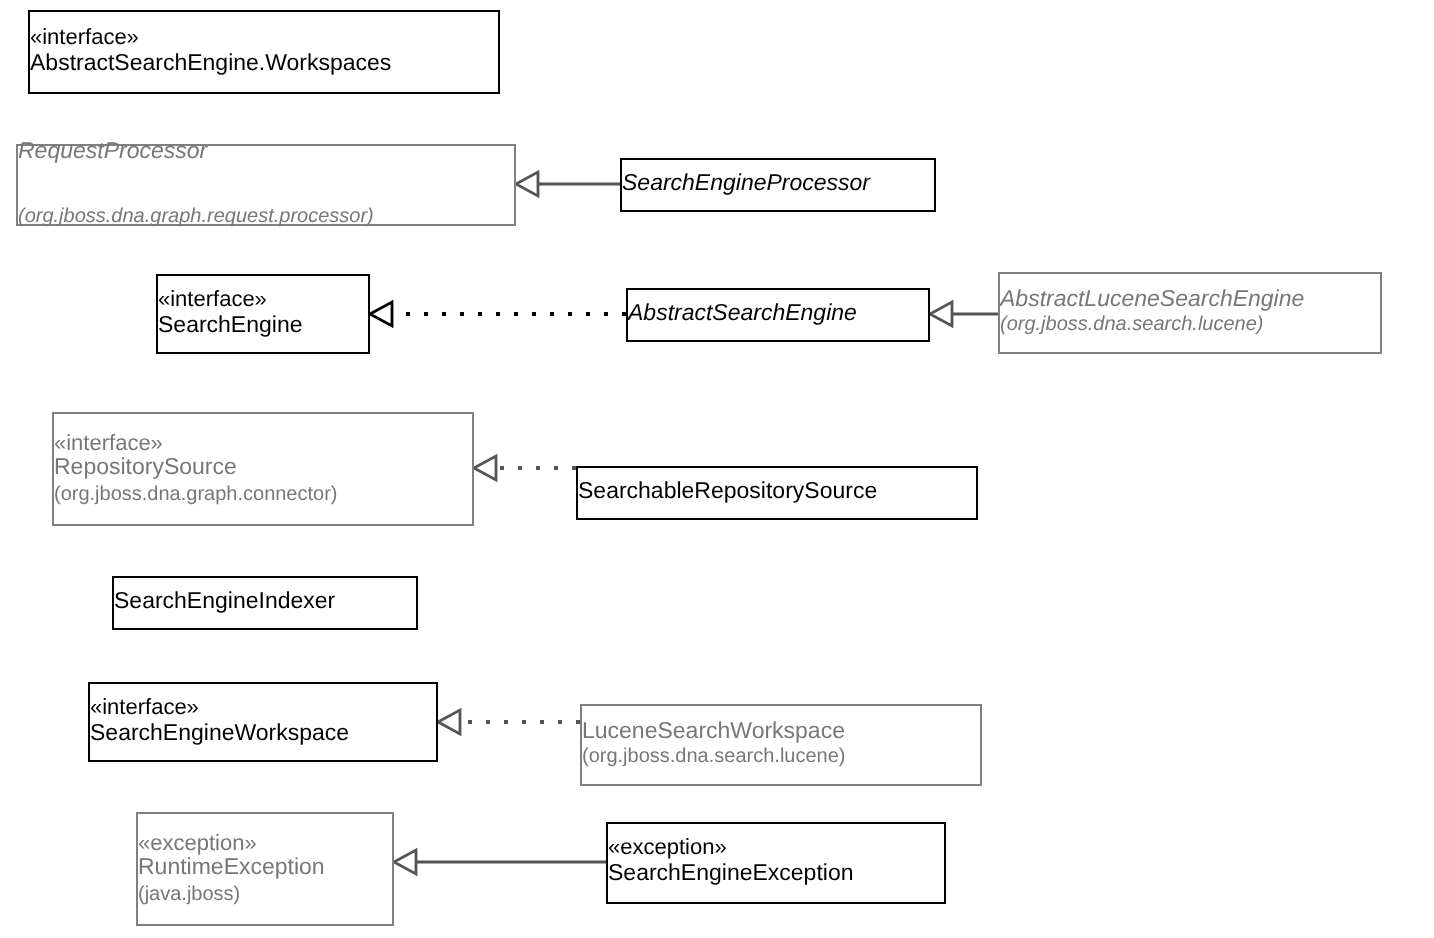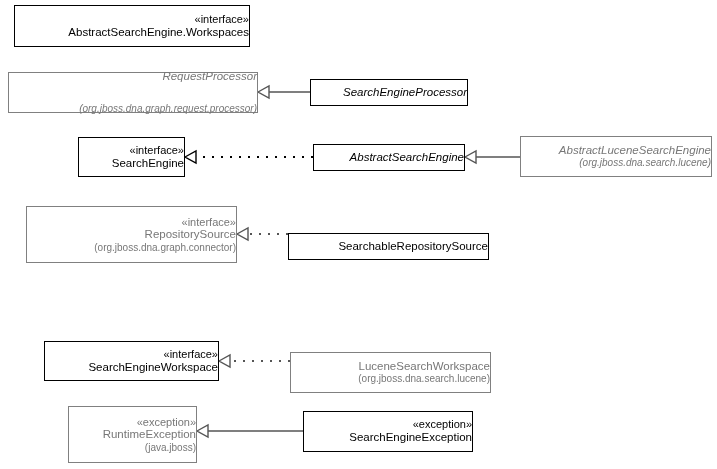--- a/index.html
+++ b/index.html
@@ -23,21 +23,21 @@
     top: 0;
     width: 717px;
     height: 469px;
     pointer-events: none;
   }
   .node {
     position: absolute;
     box-sizing: border-box;
     display: flex;
     flex-direction: column;
-    align-items: flex-end;
+    align-items: flex-start;
     justify-content: center;
     background: #ffffff;
     text-align: center;
     line-height: 1.16;
     font-size: 11.5px;
     z-index: 2;
   }
   .node.black {
     border: 1.6px solid #000000;
     color: #000000;
@@ -101,31 +101,34 @@
     <div class="node black italic" style="left: 310px; top: 79px; width: 158px; height: 27px;">
       <span class="line name">SearchEngineProcessor</span>
     </div>
     <div class="node black" style="left: 78px; top: 137px; width: 107px; height: 40px;">
       <span class="line stereo">«interface»</span>
       <span class="line name">SearchEngine</span>
     </div>
     <div class="node black italic" style="left: 313px; top: 144px; width: 152px; height: 27px;">
       <span class="line name">AbstractSearchEngine</span>
     </div>
-    <div class="node gray italic" style="left: 520px; top: 136px; width: 192px; height: 41px;">
+    <div class="node gray italic" style="left: 499px; top: 136px; width: 192px; height: 41px;">
       <span class="line name">AbstractLuceneSearchEngine</span>
       <span class="line pkg">(org.jboss.dna.search.lucene)</span>
     </div>
     <div class="node gray" style="left: 26px; top: 206px; width: 211px; height: 57px;">
       <span class="line stereo">«interface»</span>
       <span class="line name">RepositorySource</span>
       <span class="line pkg">(org.jboss.dna.graph.connector)</span>
     </div>
     <div class="node black" style="left: 288px; top: 221px; width: 201px; height: 27px; margin-top: 12px;">
       <span class="line name">SearchableRepositorySource</span>
+    </div>
+    <div class="node black" style="left: 56px; top: 288px; width: 153px; height: 27px;">
+      <span class="line name">SearchEngineIndexer</span>
     </div>
     <div class="node black" style="left: 44px; top: 341px; width: 175px; height: 40px;">
       <span class="line stereo">«interface»</span>
       <span class="line name">SearchEngineWorkspace</span>
     </div>
     <div class="node gray" style="left: 290px; top: 352px; width: 201px; height: 41px;">
       <span class="line name">LuceneSearchWorkspace</span>
       <span class="line pkg">(org.jboss.dna.search.lucene)</span>
     </div>
     <div class="node gray" style="left: 68px; top: 406px; width: 129px; height: 57px;">

